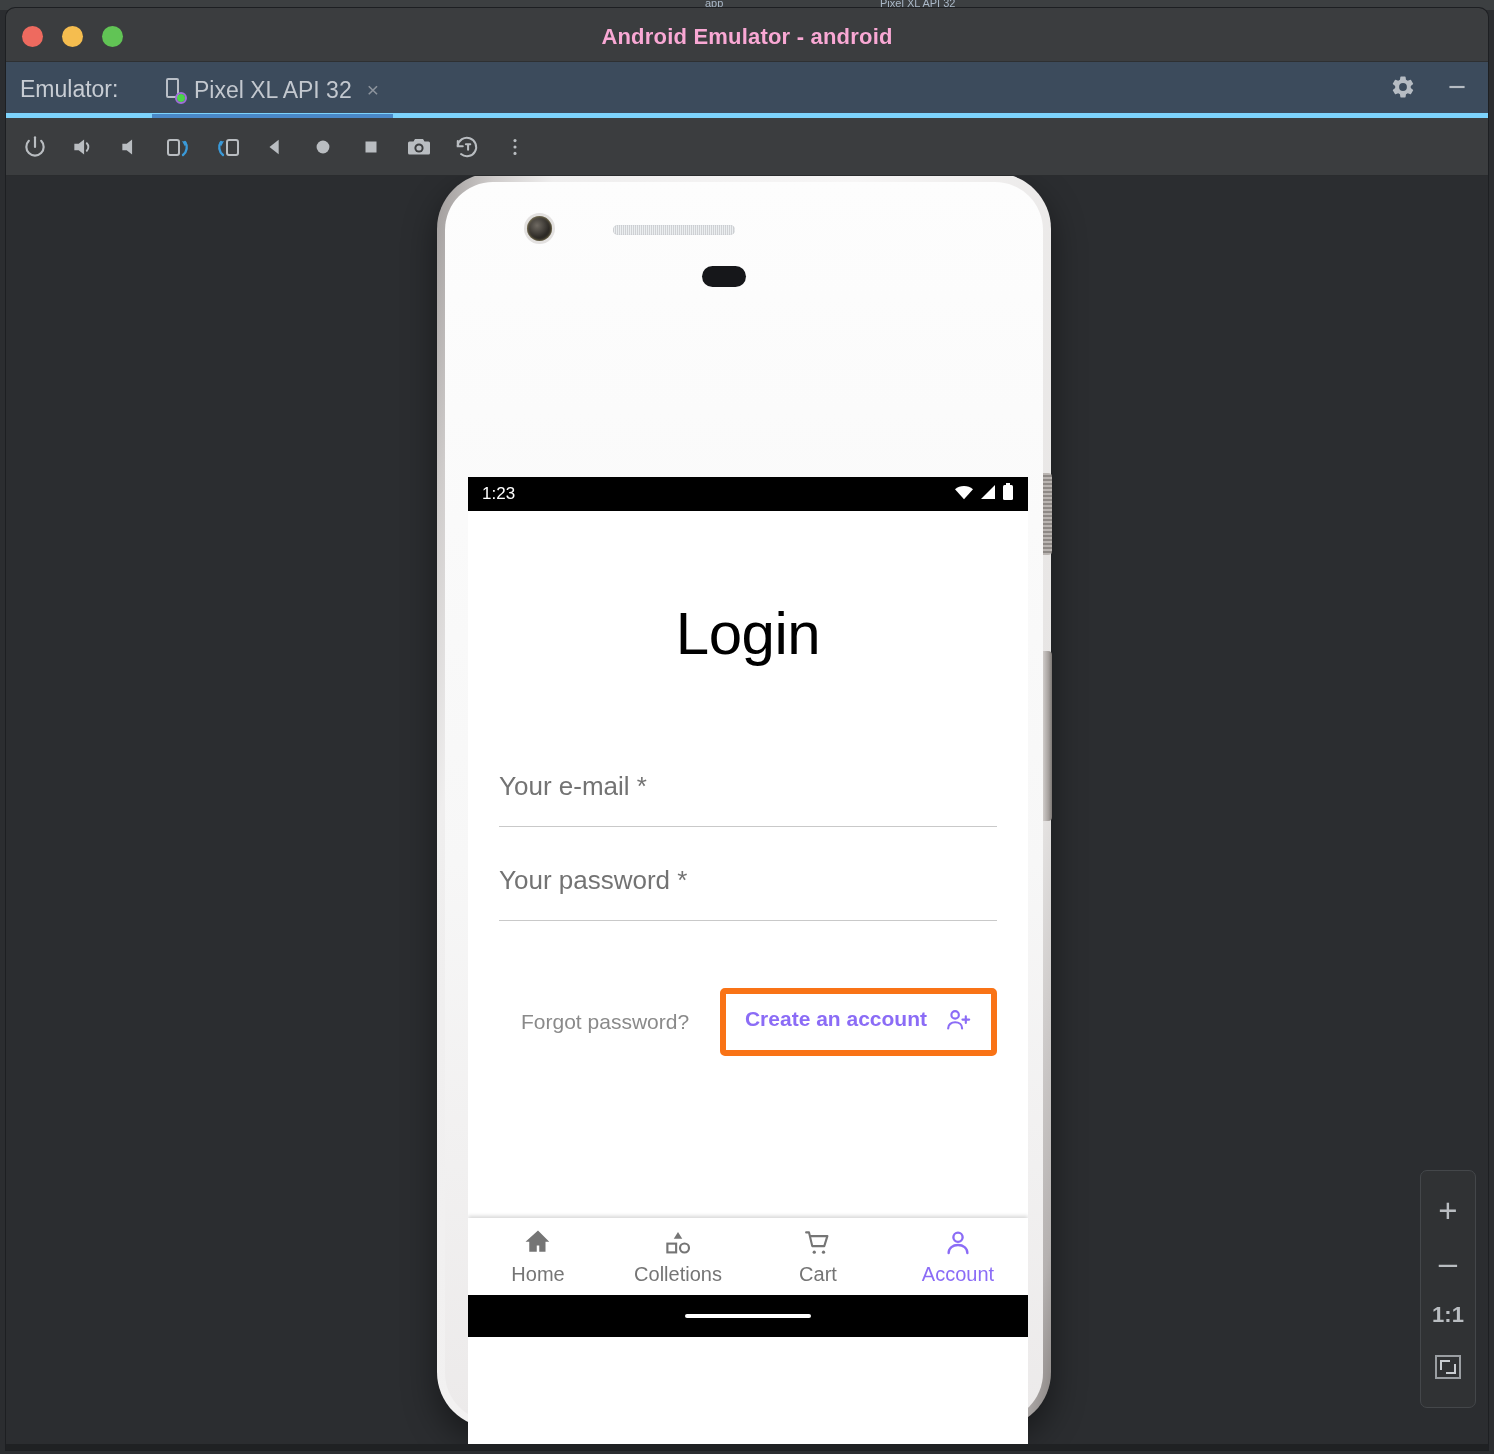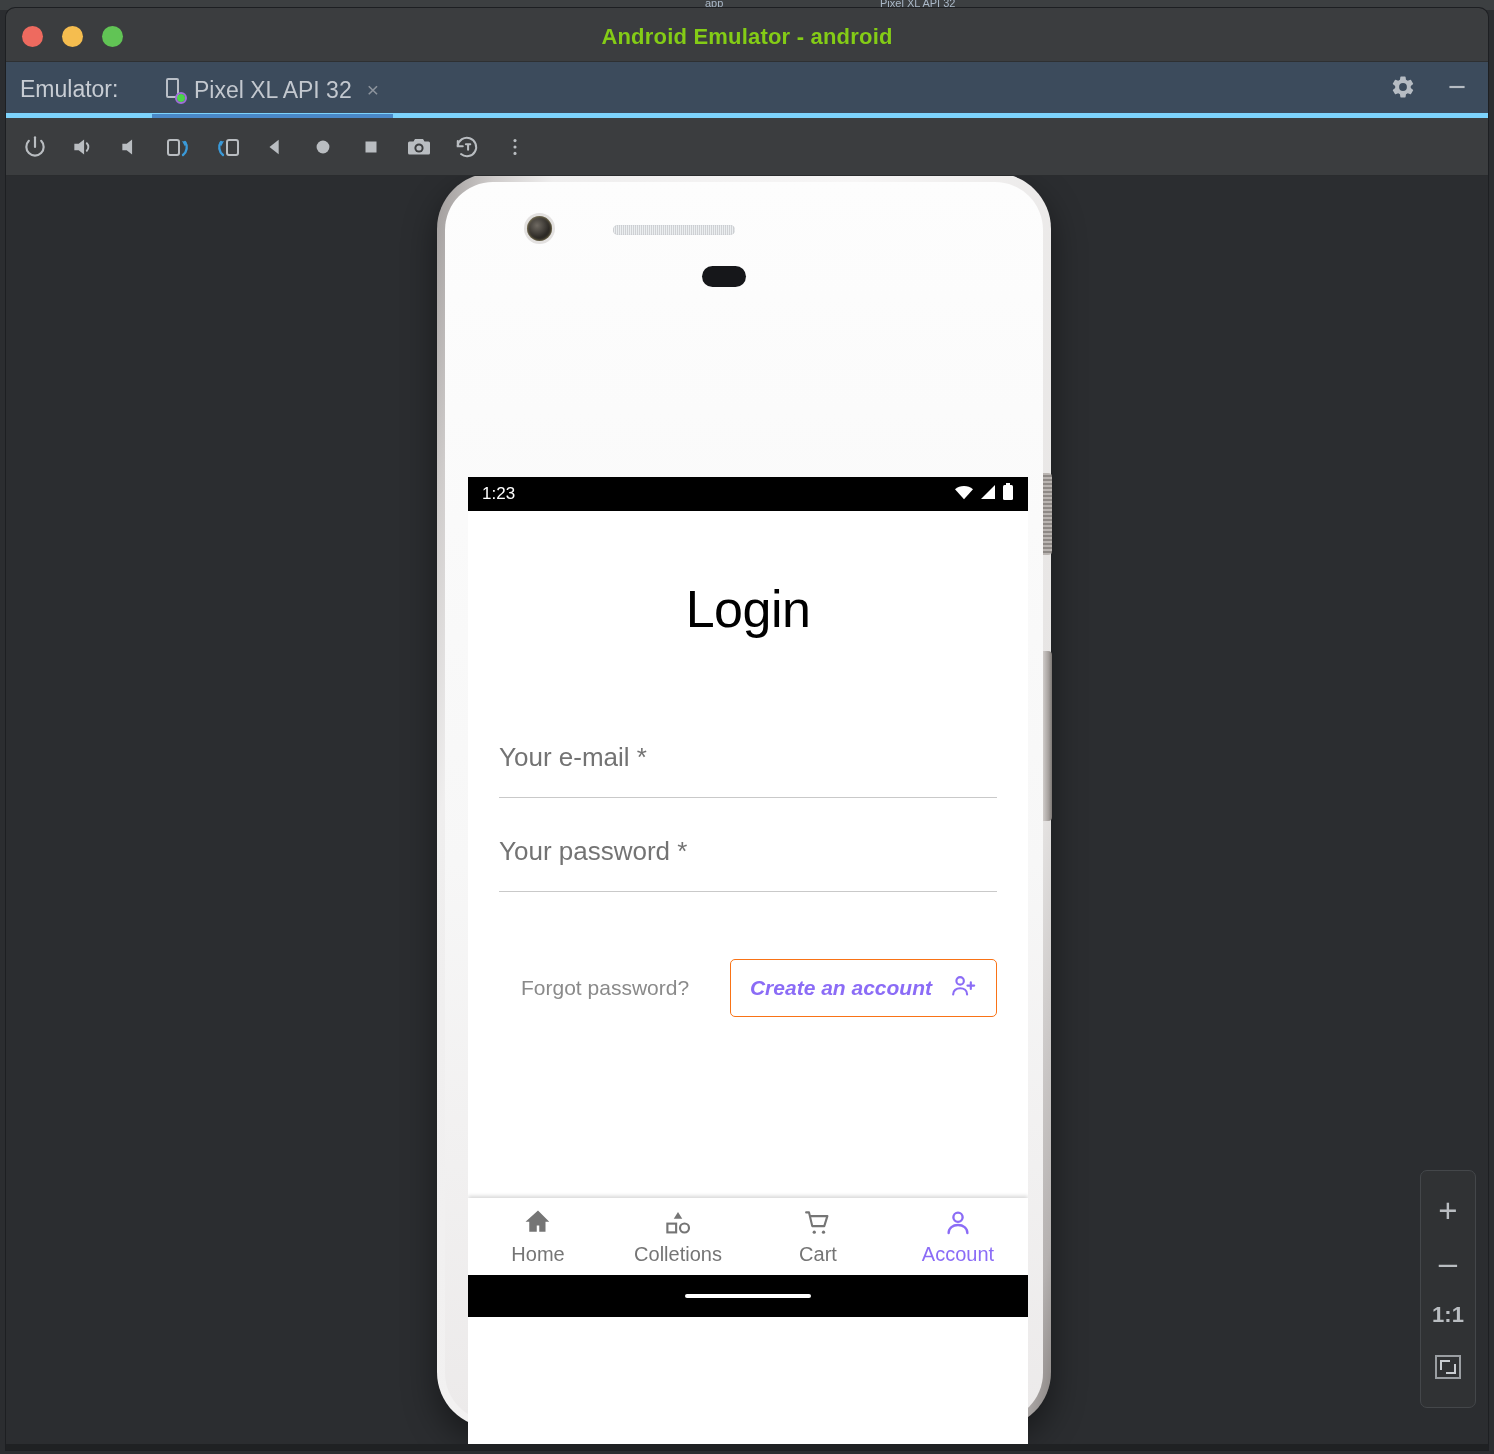--- a/index.html
+++ b/index.html
@@ -36,21 +36,21 @@
     border-bottom: 1px solid #2e3032;
   }
   .traffic {
     position: absolute; top: 18px; width: 21px; height: 21px; border-radius: 50%;
   }
   #tl-close { left: 16px; background: #ee6a5f; }
   #tl-min   { left: 56px; background: #f5bd4f; }
   #tl-max   { left: 96px; background: #61c455; }
   #window-title {
     position: absolute; left: 0; right: 0; top: 16px; text-align: center;
-    color: #84cc16; font-size: 22px; font-weight: bold;
+    color: #f9a8d4; font-size: 22px; font-weight: bold;
     letter-spacing: .2px;
   }
 
   
   #tabbar {
     position: relative; height: 56px; background: #3c4b5c;
     border-bottom: 5px solid #7dd3fc;
   }
   #tab-label-emulator {
     position: absolute; left: 14px; top: 14px;
@@ -157,22 +157,22 @@
     margin-right: 14px;
   }
   #account-menu { display: flex; align-items: center; gap: 14px; margin-right: 26px; }
   #cart-icon-appbar { display: flex; align-items: center; }
 
   
   #app-body {
     position: relative; height: 806px; background: #fff; padding: 0 31px;
   }
   #page-title {
-    text-align: center; font-size: 52px; color: #000; font-weight: 400;
-    padding-top: 68px; letter-spacing: -.5px;
+    text-align: center; font-size: 60px; color: #000; font-weight: 400;
+    padding-top: 68px; letter-spacing: -.5px; margin-top: 20px;
   }
   #form-area { margin-top: 103px; }
   .field { position: relative; height: 94px; }
   .field-label {
     position: absolute; left: 0; top: 0; color: #737373; font-size: 26px;
   }
   .field-underline {
     position: absolute; left: 0; right: 0; top: 55px; height: 1px; background: #c9c9c9;
   }
   #enter-button {
@@ -182,23 +182,23 @@
     box-shadow: 0 2px 5px rgba(0,0,0,.23), 0 4px 10px rgba(0,0,0,.12);
     border: none; width: 100%; cursor: pointer;
   }
   #enter-label { font-size: 26px; font-weight: bold; letter-spacing: .4px; }
   #auth-links {
     margin-top: 29px; display: flex; align-items: center; justify-content: space-between;
     padding-left: 22px;
   }
   #forgot-password { color: #8a8a8a; font-size: 21px; }
   #create-account-button {
-    display: flex; align-items: center; gap: 18px;
-    border: 1px solid #f97316; border-radius: 5px;
-    background: #fff; padding: 13px 19px; cursor: pointer; font-style: italic;
+    display: flex; gap: 18px;
+    border: 6px solid #f97316; border-radius: 5px;
+    background: #fff; padding: 13px 19px; cursor: pointer;
   }
   #create-account-label { color: #8b6cf6; font-size: 21px; font-weight: bold; }
 
   
   #bottom-nav {
     position: absolute; left: 0; right: 0; bottom: 42px; height: 77px;
     background: #fff; display: flex;
     box-shadow: 0 -2px 4px rgba(0,0,0,.16);
   }
   .nav-item {

